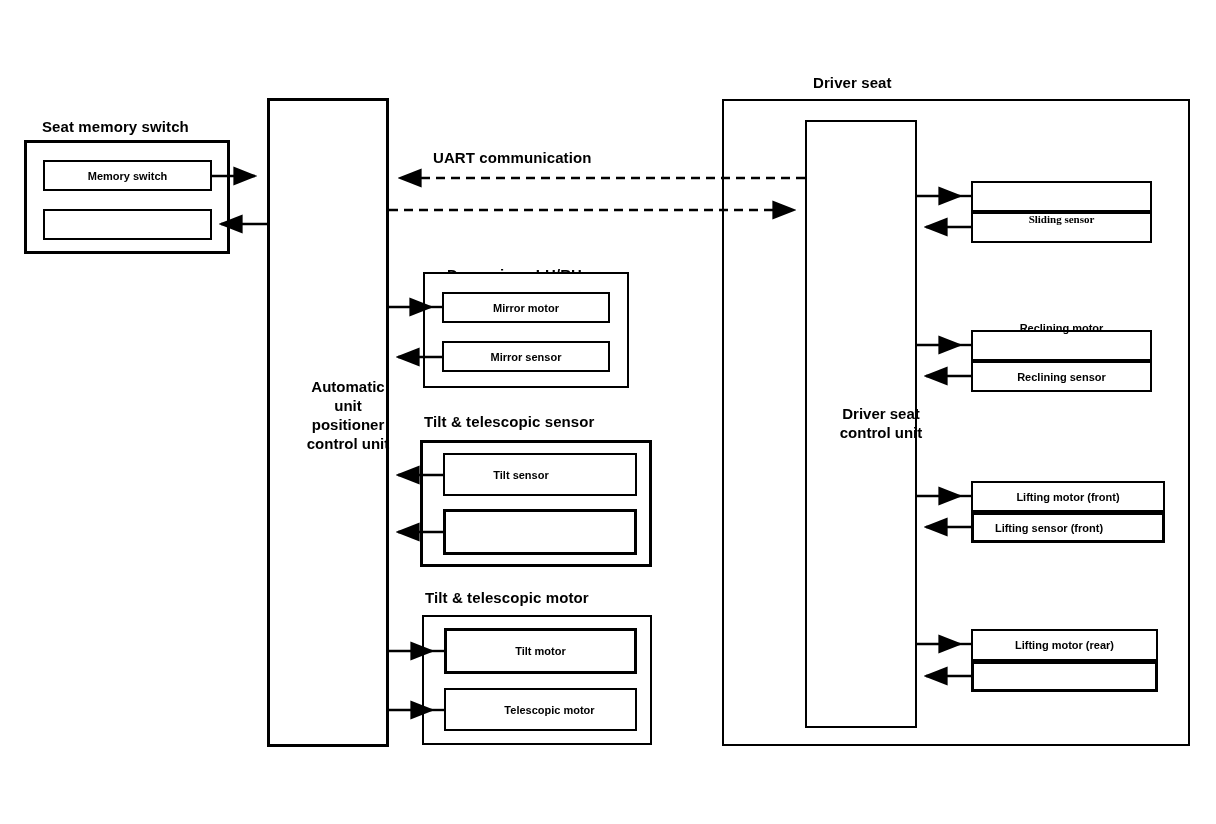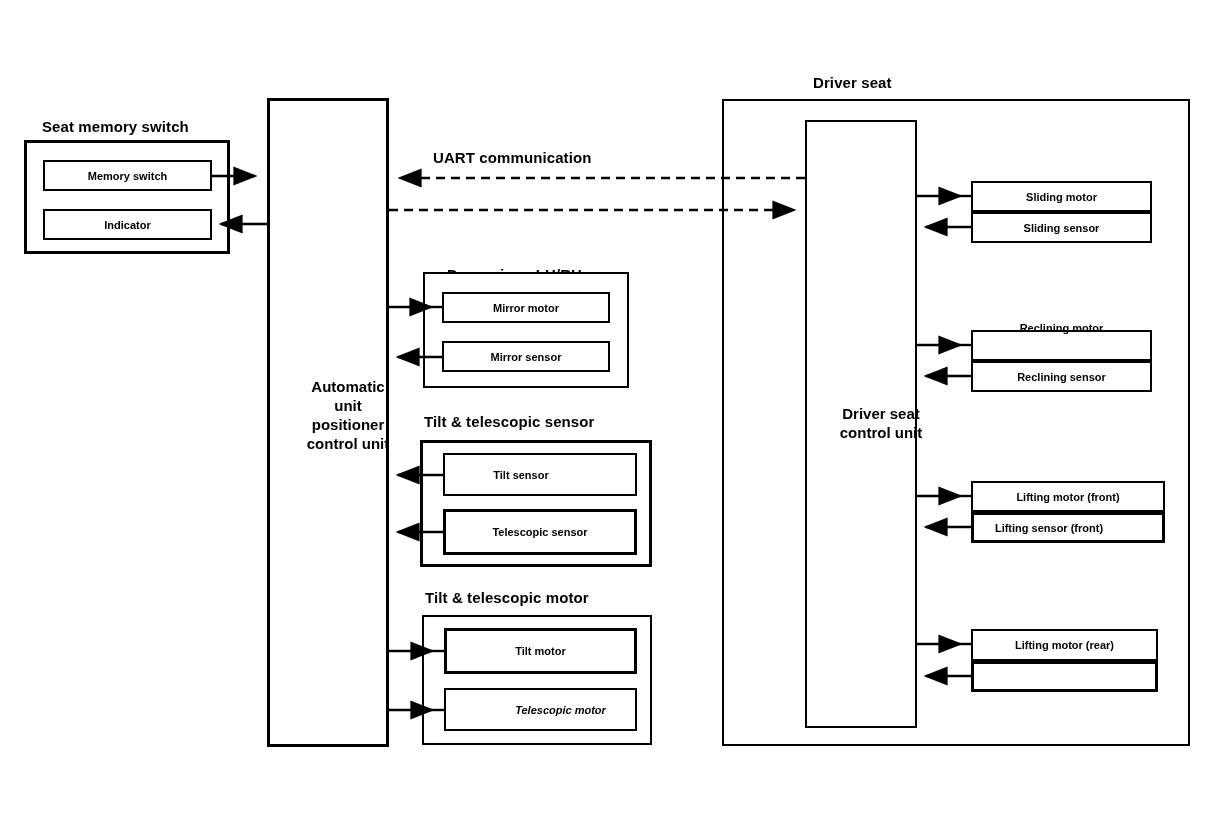--- a/index.html
+++ b/index.html
@@ -80,21 +80,20 @@
 <div id="canvas">
 
   <div class="grouplabel" style="left:42px; top:118px;">Seat memory switch</div>
 
   <div class="box thick" style="left:24px; top:140px; width:206px; height:114px;"></div>
 
   <div class="box thin" style="left:43px; top:160px; width:169px; height:31px;"></div>
   <div class="celltext" style="left:43px; top:160px; width:169px; height:31px;">Memory switch</div>
 
   <div class="box thin" style="left:43px; top:209px; width:169px; height:31px;"></div>
-  <div class="celltext" style="left:43px; top:209px; width:169px; height:31px;">Indicator</div>
 
   <div class="box thick" style="left:267px; top:98px; width:122px; height:649px;"></div>
   <div class="unitlabel" style="left:267px; top:375px; width:122px; height:80px;">
     <span>Automatic</span>
     <span>unit</span>
     <span>positioner</span>
     <span>control unit</span>
   </div>
 
   <div class="grouplabel" style="left:447px; top:250px;margin-top:16px;">Door mirror LH/RH</div>
@@ -108,46 +107,44 @@
   <div class="celltext" style="left:442px; top:341px; width:168px; height:31px;">Mirror sensor</div>
 
   <div class="grouplabel" style="left:424px; top:413px;">Tilt &amp; telescopic sensor</div>
 
   <div class="box thick" style="left:420px; top:440px; width:232px; height:127px;"></div>
 
   <div class="box thin" style="left:443px; top:453px; width:194px; height:43px;"></div>
   <div class="celltext" style="left:443px; top:453px; width:156px; height:43px;">Tilt sensor</div>
 
   <div class="box thick" style="left:443px; top:509px; width:194px; height:46px;"></div>
-  <div class="celltext" style="left:443px; top:509px; width:194px; height:46px;">Telescopic sensor</div>
 
   <div class="grouplabel" style="left:425px; top:589px;">Tilt &amp; telescopic motor</div>
 
   <div class="box thin" style="left:422px; top:615px; width:230px; height:130px;"></div>
 
   <div class="box thick" style="left:444px; top:628px; width:193px; height:46px;"></div>
   <div class="celltext" style="left:444px; top:628px; width:193px; height:46px;">Tilt motor</div>
 
   <div class="box thin" style="left:444px; top:688px; width:193px; height:43px;"></div>
-  <div class="celltext" style="left:464px; top:688px; width:193px; height:43px;font-style:italic;">Telescopic motor</div>
+  <div class="celltext" style="left:453px; top:688px; width:193px; height:43px;">Telescopic motor</div>
 
   <div class="grouplabel" style="left:813px; top:74px;">Driver seat</div>
 
   <div class="box thin" style="left:722px; top:99px; width:468px; height:647px;"></div>
 
   <div class="box thin" style="left:805px; top:120px; width:112px; height:608px;"></div>
   <div class="unitlabel" style="left:805px; top:402px; width:112px; height:42px;">
     <span>Driver seat</span>
     <span>control unit</span>
   </div>
 
   <div class="box thin" style="left:971px; top:181px; width:181px; height:31px;"></div>
-  <div class="celltext" style="left:971px; top:181px; width:181px; height:31px;">Sliding motor</div>
   <div class="box thin" style="left:971px; top:212px; width:181px; height:31px;"></div>
-  <div class="celltext" style="left:971px; top:212px; width:181px; height:31px;">Sliding sensor</div>
+  <div class="celltext" style="left:971px; top:203px; width:181px; height:31px;font-family:Liberation Serif, serif;">Sliding sensor</div>
 
   <div class="box thin" style="left:971px; top:330px; width:181px; height:31px;"></div>
   <div class="celltext" style="left:971px; top:312px; width:181px; height:31px;">Reclining motor</div>
   <div class="box thin" style="left:971px; top:361px; width:181px; height:31px;"></div>
   <div class="celltext" style="left:971px; top:361px; width:181px; height:31px;">Reclining sensor</div>
 
   <div class="box thin" style="left:971px; top:481px; width:194px; height:31px;"></div>
   <div class="celltext" style="left:971px; top:481px; width:194px; height:31px;">Lifting motor (front)</div>
   <div class="box thick" style="left:971px; top:512px; width:194px; height:31px;"></div>
   <div class="celltext" style="left:971px; top:512px; width:156px; height:31px;">Lifting sensor (front)</div>

